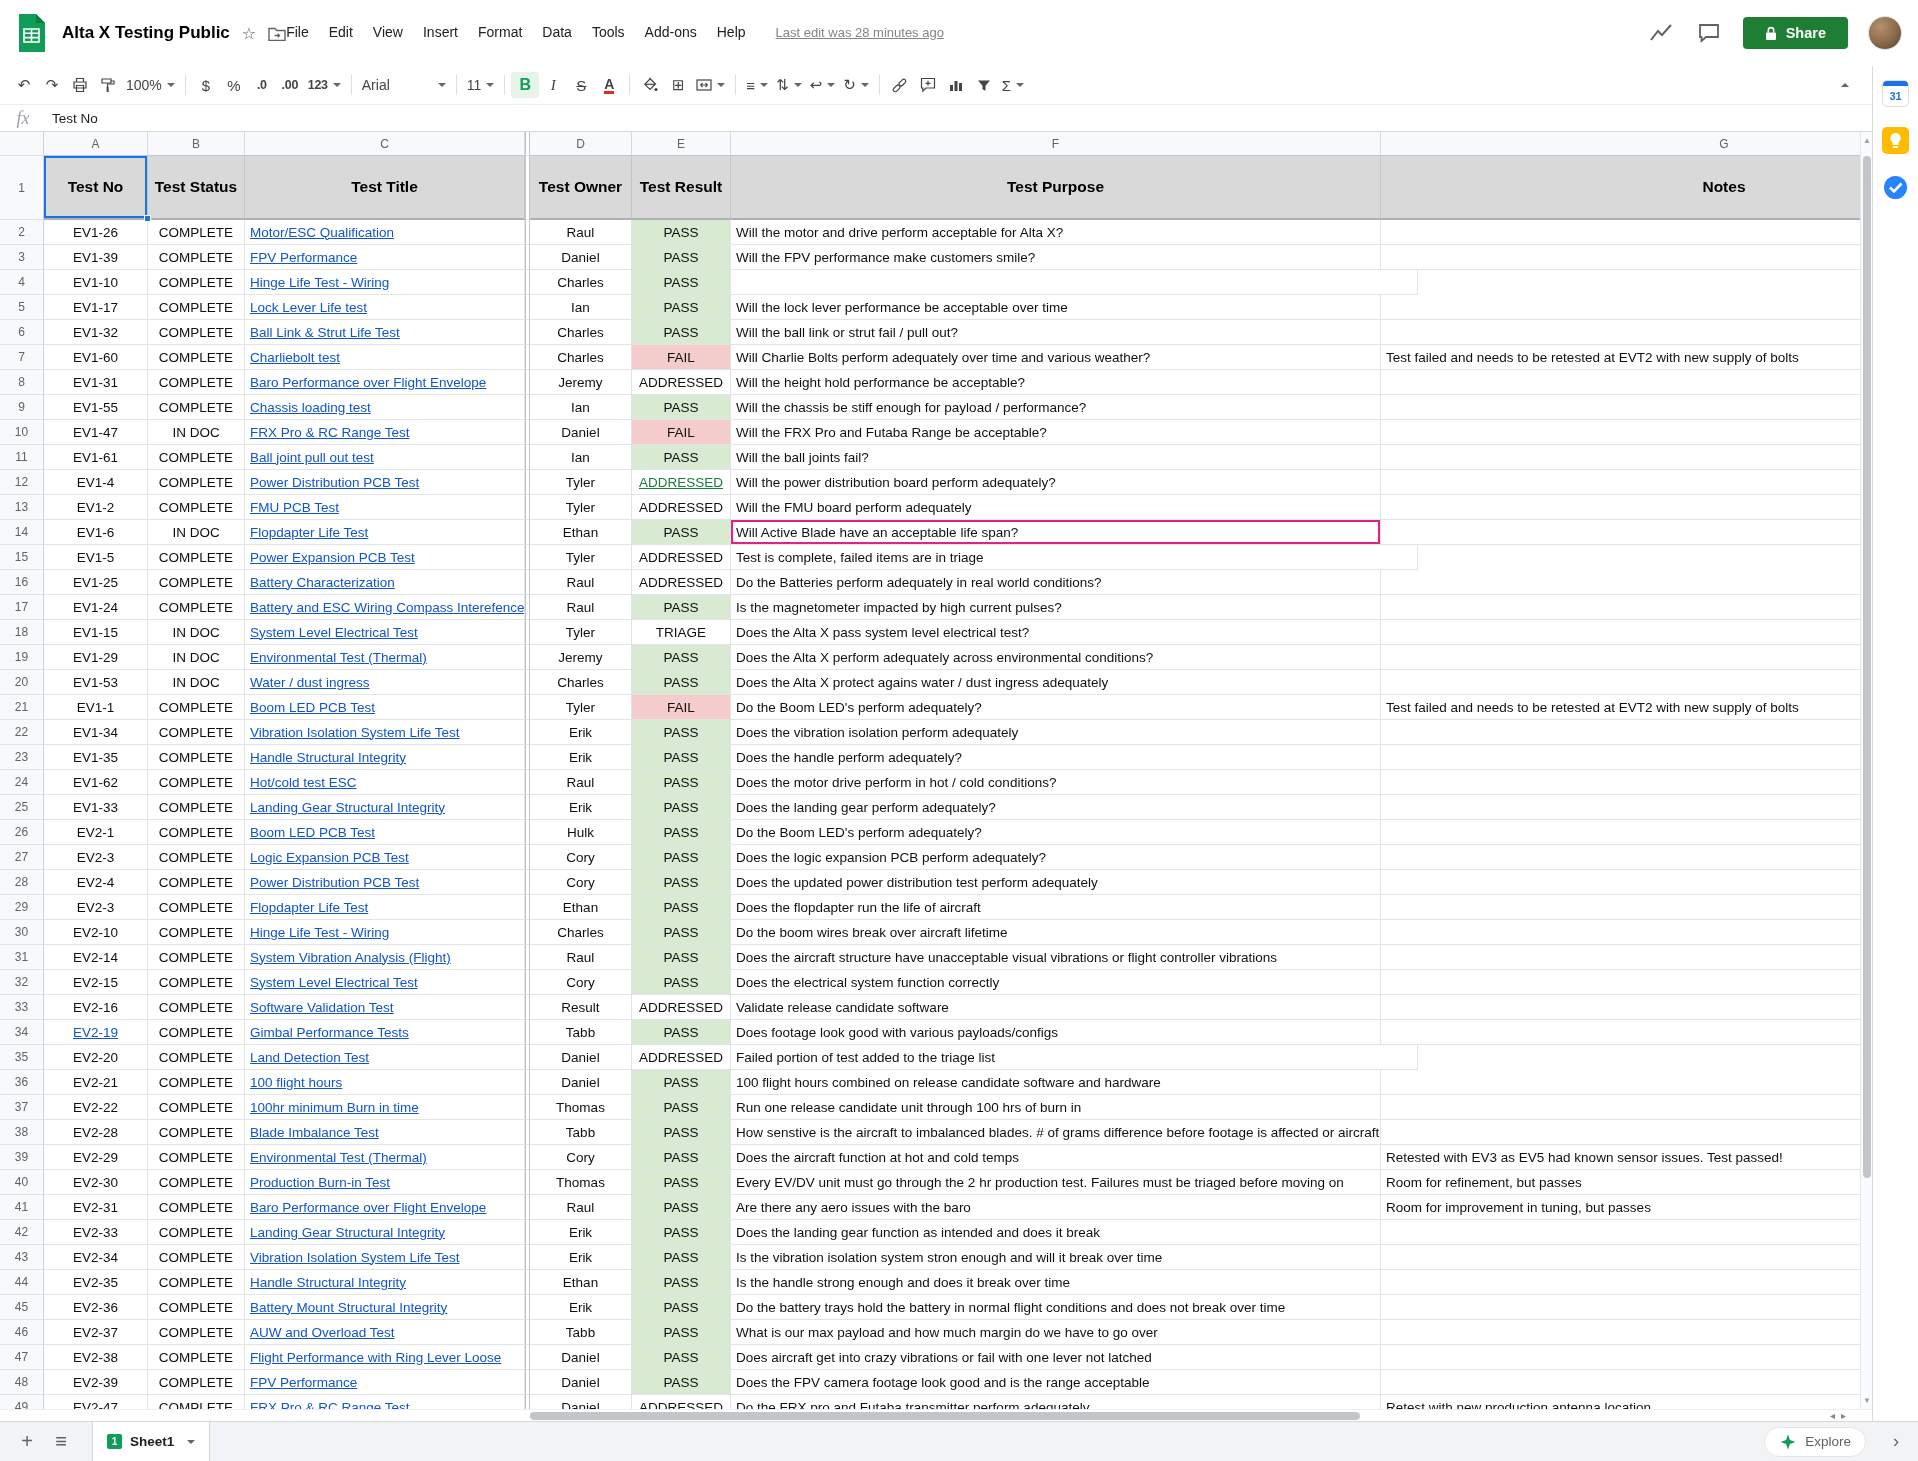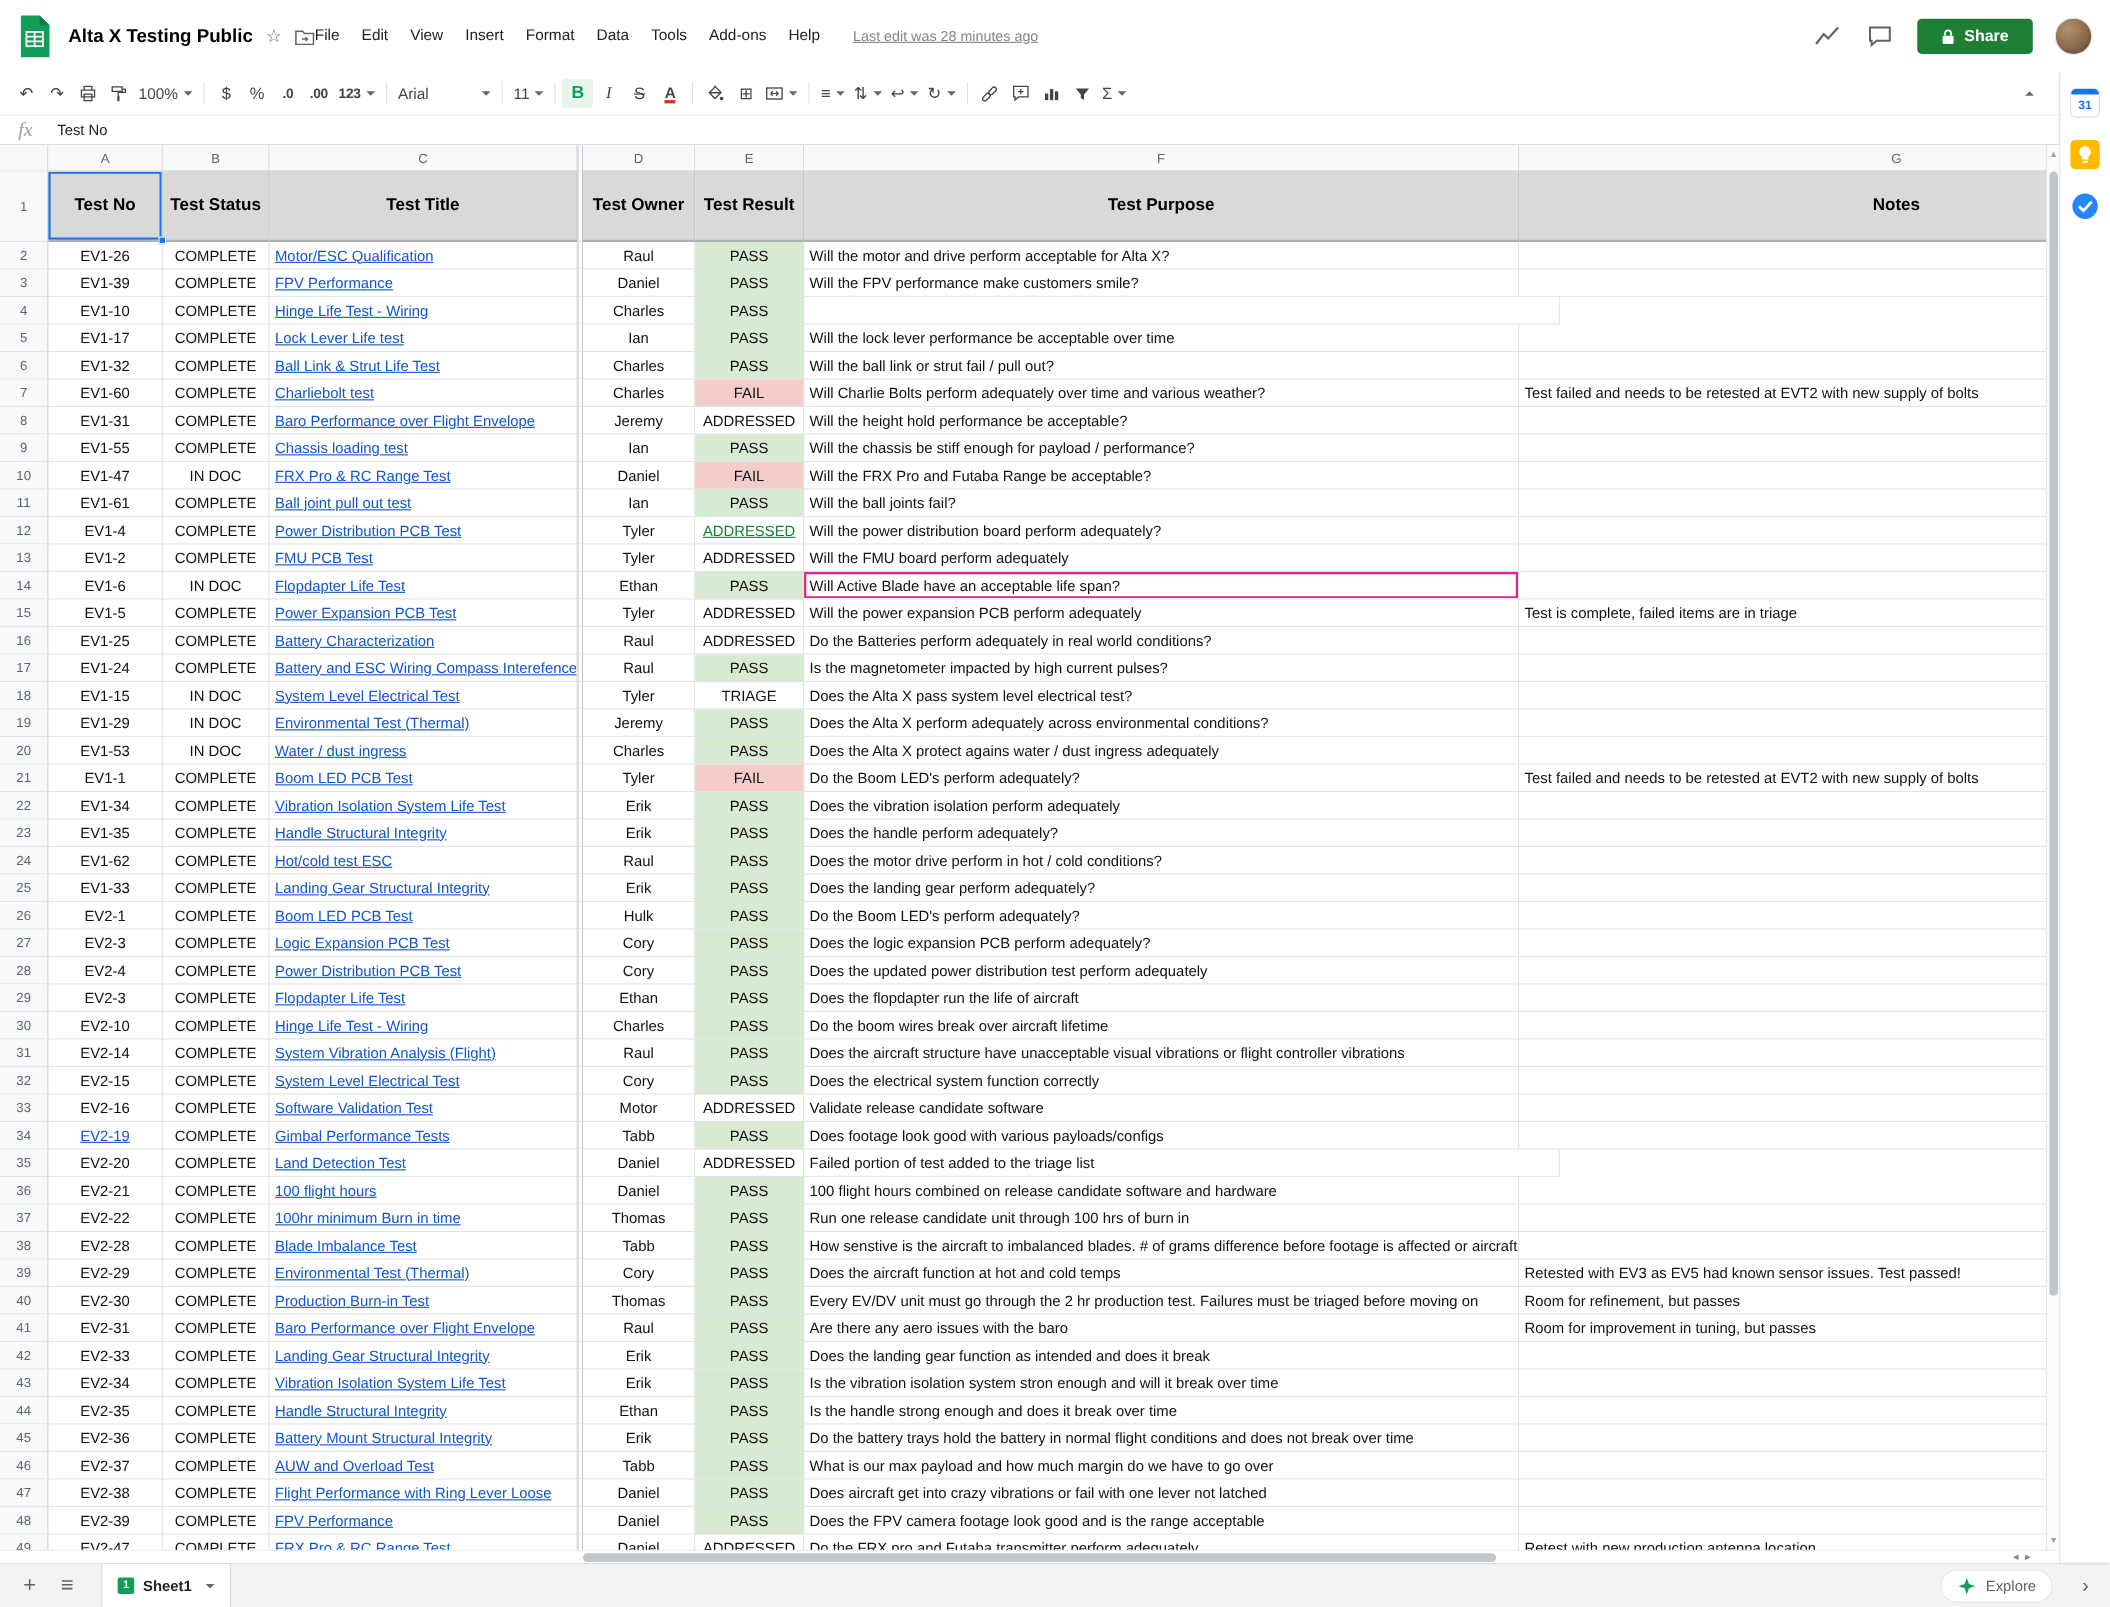--- a/index.html
+++ b/index.html
@@ -446,21 +446,20 @@
               <div class="cell wG"></div>
             </div>
             <div class="row">
               <div class="cell gut">15</div>
               <div class="cell wA center">EV1-5</div>
               <div class="cell wB center">COMPLETE</div>
               <div class="cell wC lnk">Power Expansion PCB Test</div>
               <div class="cell wDiv"></div>
               <div class="cell wD center">Tyler</div>
               <div class="cell wE center">ADDRESSED</div>
-              <div class="cell wF">Will the power expansion PCB perform adequately</div>
               <div class="cell wG">Test is complete, failed items are in triage</div>
             </div>
             <div class="row">
               <div class="cell gut">16</div>
               <div class="cell wA center">EV1-25</div>
               <div class="cell wB center">COMPLETE</div>
               <div class="cell wC lnk">Battery Characterization</div>
               <div class="cell wDiv"></div>
               <div class="cell wD center">Raul</div>
               <div class="cell wE center">ADDRESSED</div>
@@ -642,21 +641,21 @@
               <div class="cell wE center pass">PASS</div>
               <div class="cell wF">Does the electrical system function correctly</div>
               <div class="cell wG"></div>
             </div>
             <div class="row">
               <div class="cell gut">33</div>
               <div class="cell wA center">EV2-16</div>
               <div class="cell wB center">COMPLETE</div>
               <div class="cell wC lnk">Software Validation Test</div>
               <div class="cell wDiv"></div>
-              <div class="cell wD center">Motor</div>
+              <div class="cell wD center">Result</div>
               <div class="cell wE center">ADDRESSED</div>
               <div class="cell wF">Validate release candidate software</div>
               <div class="cell wG"></div>
             </div>
             <div class="row">
               <div class="cell gut">34</div>
               <div class="cell wA center lnk">EV2-19</div>
               <div class="cell wB center">COMPLETE</div>
               <div class="cell wC lnk">Gimbal Performance Tests</div>
               <div class="cell wDiv"></div>

